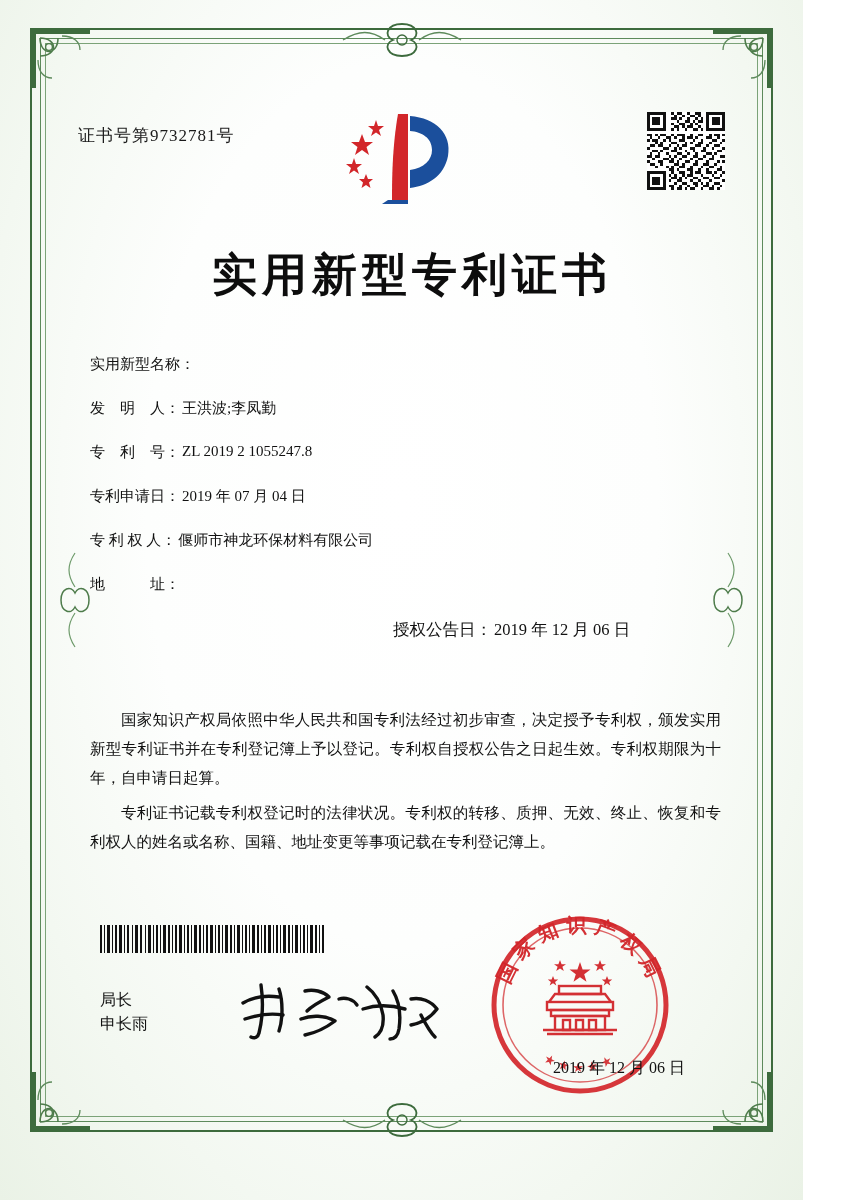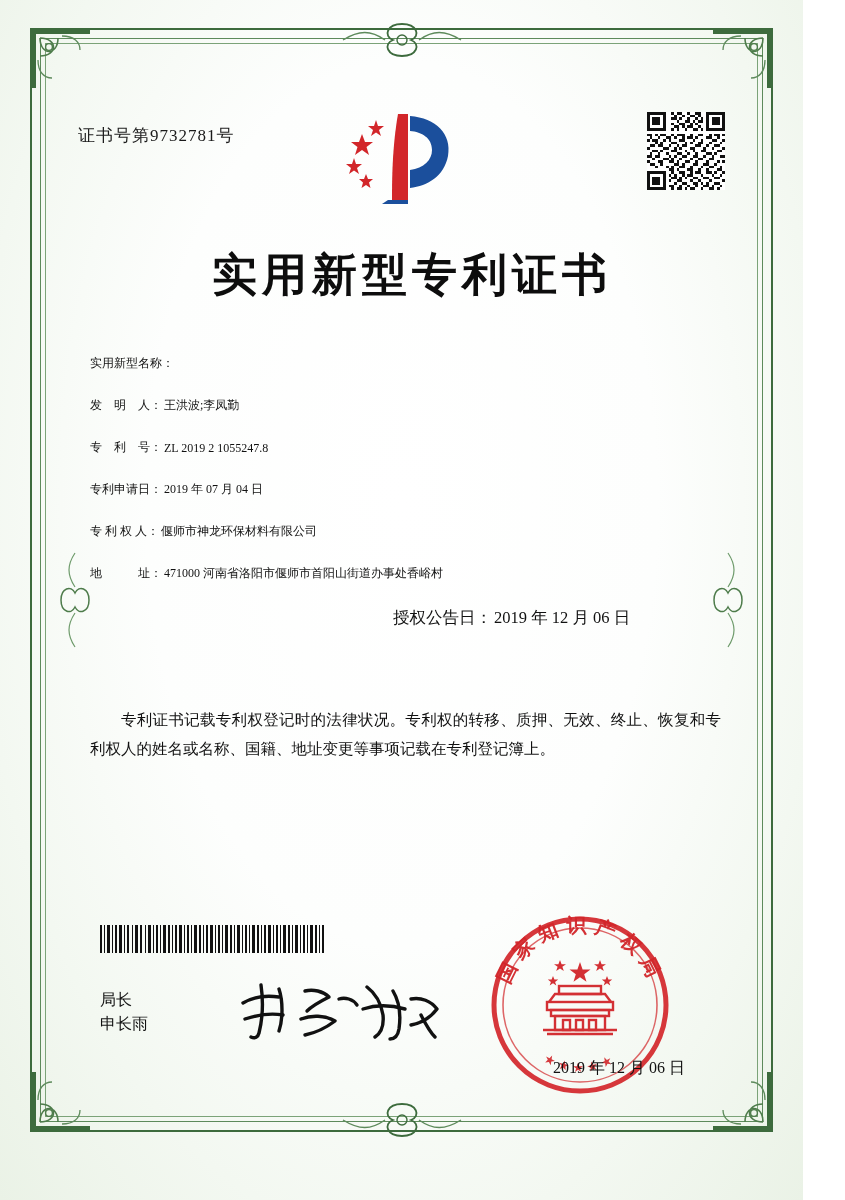--- a/index.html
+++ b/index.html
@@ -148,23 +148,23 @@
 
   
   .fields {
     position: absolute;
     left: 90px;
     right: 80px;
     top: 355px;
   }
   .field-row {
     display: flex;
-    align-items: flex-end;
+    align-items: flex-start;
     margin-bottom: 25px;
-    font-size: 12px;
+    font-size: 15px;
     color: #111;
   }
   .field-label {
     flex: 0 0 auto;
     white-space: pre;
     color: #111;
   }
   .field-value {
     flex: 1 1 auto;
     color: #111;
@@ -565,31 +565,31 @@
     <div class="field-row">
       <span class="field-label">专利申请日：</span>
       <span class="field-value">2019 年 07 月 04 日</span>
     </div>
     <div class="field-row">
       <span class="field-label">专 利 权 人：</span>
       <span class="field-value">偃师市神龙环保材料有限公司</span>
     </div>
     <div class="field-row">
       <span class="field-label">地　　　址：</span>
-      <span class="field-value">471000 河南省洛阳市偃师市首阳山街道办事处香峪村</span>
     </div>
     <div class="field-row-dual">
       <span class="dual-left">
         <span class="field-label">授权公告日：</span>
         <span class="field-value">2019 年 12 月 06 日</span>
       </span>
     </div>
   </div>
 
   <div class="paragraphs">
+    <p>国家知识产权局依照中华人民共和国专利法经过初步审查，决定授予专利权，颁发实用新型专利证书并在专利登记簿上予以登记。专利权自授权公告之日起生效。专利权期限为十年，自申请日起算。</p>
     <p>专利证书记载专利权登记时的法律状况。专利权的转移、质押、无效、终止、恢复和专利权人的姓名或名称、国籍、地址变更等事项记载在专利登记簿上。</p>
   </div>
 
   <svg class="barcode" viewBox="0 0 225 28" shape-rendering="crispEdges">
     <g fill="#111">
       <rect x="0" y="0" width="2" height="28"></rect>
         <rect x="4" y="0" width="1" height="28"></rect>
       <rect x="7" y="0" width="3" height="28"></rect>
         <rect x="12" y="0" width="1" height="28"></rect>
       <rect x="15" y="0" width="2" height="28"></rect>

